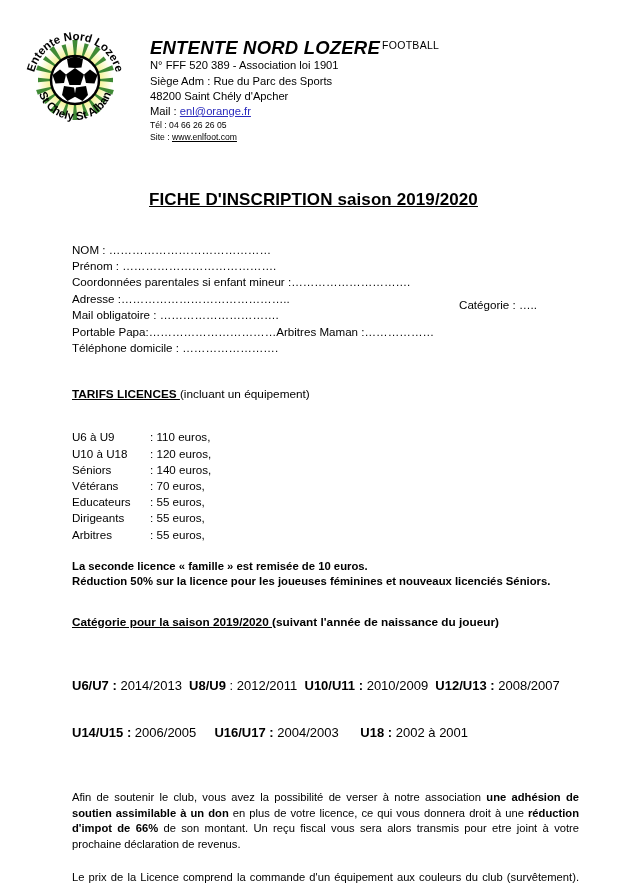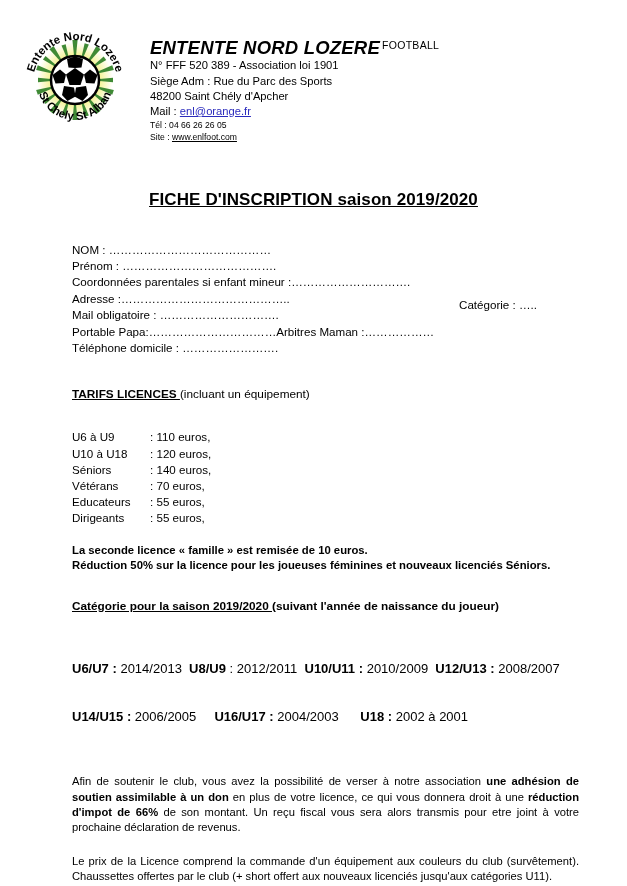--- a/index.html
+++ b/index.html
@@ -308,20 +308,21 @@
 
     <div class="section-head"><span class="u">TARIFS LICENCES </span><span class="reg">(incluant un équipement)</span></div>
 
     <div class="tarifs">
       <div class="tarif-row"><span class="tarif-label">U6 à U9</span><span>: 110 euros,</span></div>
       <div class="tarif-row"><span class="tarif-label">U10 à U18</span><span>: 120 euros,</span></div>
       <div class="tarif-row"><span class="tarif-label">Séniors</span><span>: 140 euros,</span></div>
       <div class="tarif-row"><span class="tarif-label">Vétérans</span><span>: 70 euros,</span></div>
       <div class="tarif-row"><span class="tarif-label">Educateurs</span><span>: 55 euros,</span></div>
       <div class="tarif-row"><span class="tarif-label">Dirigeants</span><span>: 55 euros,</span></div>
+      <div class="tarif-row"><span class="tarif-label">Arbitres</span><span>: 55 euros,</span></div>
     </div>
 
     <div class="note">
       <div>La seconde licence « famille » est remisée de 10 euros.</div>
       <div>Réduction 50% sur la licence pour les joueuses féminines et nouveaux licenciés Séniors.</div>
     </div>
 
     <div class="cat-head"><span class="u">Catégorie pour la saison 2019/2020 </span><span>(suivant l'année de naissance du joueur)</span></div>
 
     <div class="cat-years">

